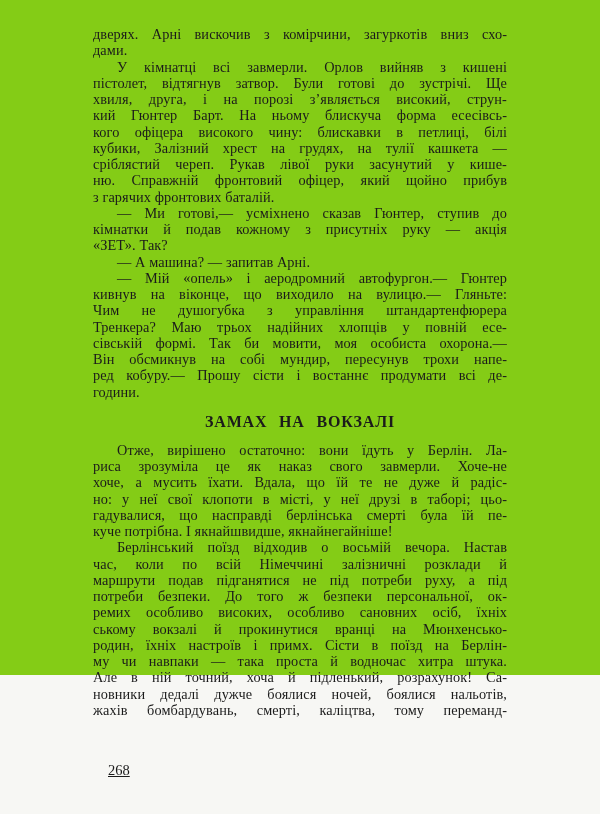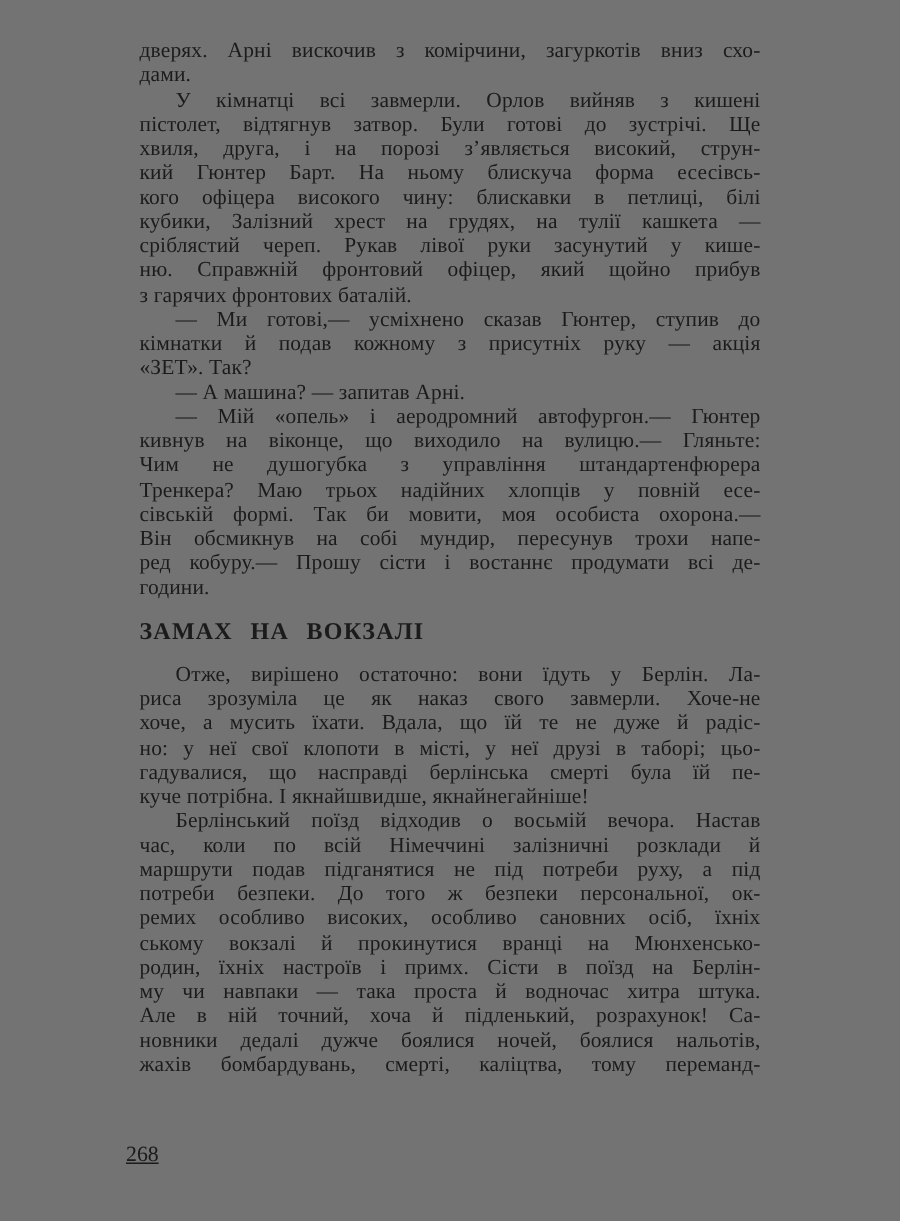--- a/index.html
+++ b/index.html
@@ -10,22 +10,22 @@
     width: 600px;
     height: 814px;
     background: #f7f7f4;
     font-family: "Liberation Serif", "DejaVu Serif", serif;
     color: #1b1b1b;
     overflow: hidden;
   }
   .page {
     position: relative;
     width: 600px;
-    height: 814px;
-    background: #737373;
+    height: 675px;
+    background: #84cc16;
   }
   .text-block {
     position: absolute;
     left: 93px;
     top: 26px;
     width: 414px;
   }
   .line {
     font-size: 14.3px;
     line-height: 16.25px;
@@ -39,27 +39,27 @@
     text-align-last: left;
   }
   .line.indent {
     text-indent: 24px;
   }
   .chapter-heading {
     margin: 12px 0 11px 0;
     font-size: 16px;
     line-height: 19px;
     font-weight: bold;
-    text-align: left;
+    text-align: center;
     letter-spacing: 0.8px;
     word-spacing: 7px;
   }
   .page-number {
     position: absolute;
-    left: 84px;
+    left: 108px;
     top: 762px;
     font-size: 14.5px;
     line-height: 17px;
     text-decoration: underline;
   }
 </style>
 </head>
 <body>
 
 <div class="page">

